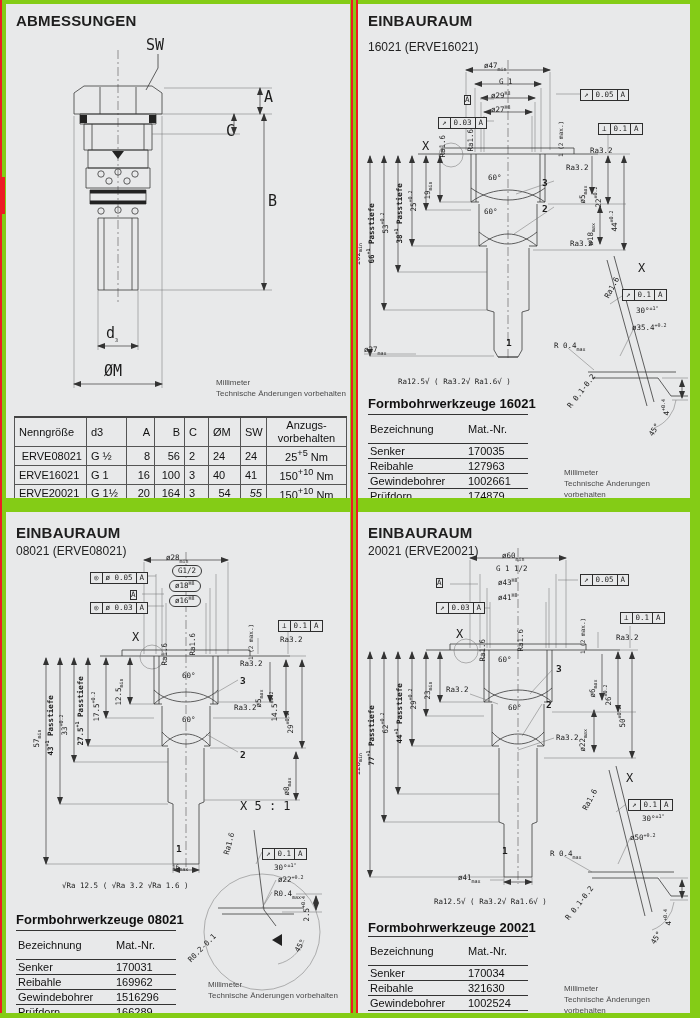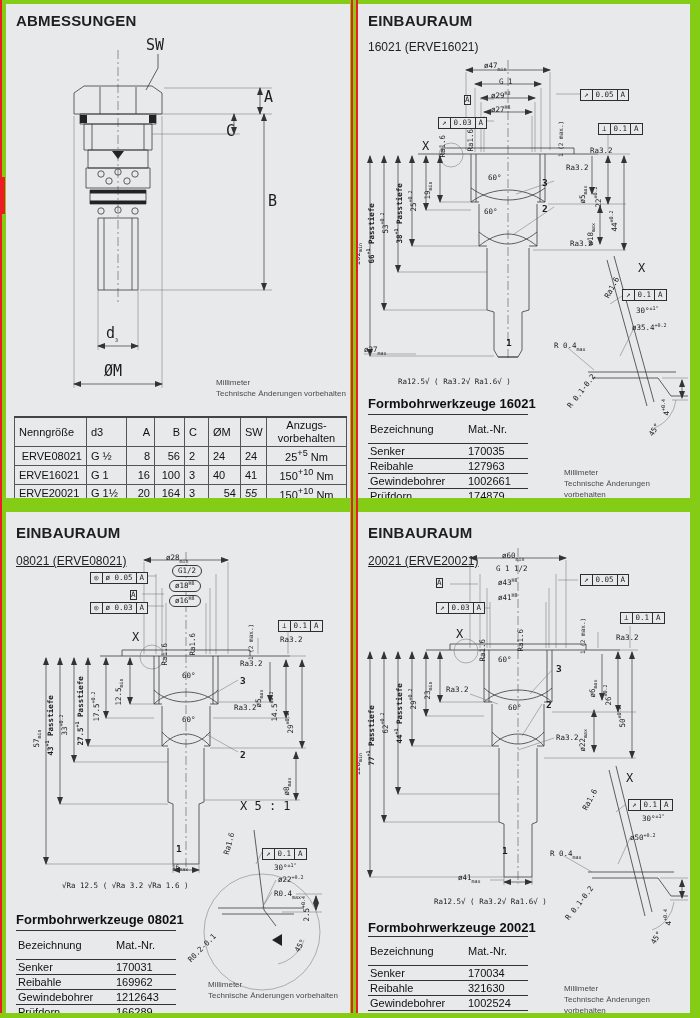--- a/index.html
+++ b/index.html
@@ -8,21 +8,21 @@
   .redline{position:absolute;top:0;height:1013px;width:1.5px;background:#ed1c24;}
   .redtab{position:absolute;left:0;top:177px;width:5px;height:37px;background:#ed1c24;}
   .panel{position:absolute;background:#e8e9ea;overflow:hidden;}
   #p-tl{left:6px;top:4px;width:344px;height:494px;}
   #p-tr{left:358px;top:4px;width:332px;height:494px;}
   #p-bl{left:6px;top:512px;width:344px;height:501px;}
   #p-br{left:358px;top:512px;width:332px;height:501px;}
   .panel-title{position:absolute;left:10px;top:8px;margin:0;font-size:15px;font-weight:700;
                color:#1e1e1e;letter-spacing:.2px;}
   .panel-sub{position:absolute;left:10px;top:36px;font-size:12px;color:#222;}
-  .lo .panel-title{top:12px;} .lo .panel-sub{top:42px;text-decoration:underline;}
+  .lo .panel-title{top:12px;} .lo .panel-sub{top:32px;}
   .draw{position:absolute;inset:0;}
   .draw svg{position:absolute;left:0;top:0;}
   .lab{position:absolute;font:7.5px "DejaVu Sans Mono",monospace;color:#1c1c1c;
        white-space:nowrap;line-height:1;}
   .lab sup,.lab sub{font-size:5px;line-height:0;}
   .lab.tiny{font-size:6px;}
   .lab.bold{font-size:9.5px;font-weight:700;}
   .lab.xl{font-size:12px;}
   .lab.big{font-size:15px;}
   .lab.pass{font-weight:600;}
@@ -148,22 +148,22 @@
             <td style="text-align: left;">40</td>
             <td style="text-align: left;">41</td>
             <td style="text-align: center;">150<sup>+10</sup> Nm</td>
           </tr>
           <tr>
             <td style="text-align: left;">ERVE20021</td>
             <td style="text-align: left;">G 1½</td>
             <td style="text-align: right;">20</td>
             <td style="text-align: right;">164</td>
             <td style="text-align: left;">3</td>
-            <td style="text-align: right;">54</td>
-            <td style="text-align: left; font-style: italic;">55</td>
+            <td style="text-align: center;">54</td>
+            <td style="text-align: right; font-style: italic;">55</td>
             <td style="text-align: center;">150<sup>+10</sup> Nm</td>
           </tr>
         </tbody>
       </table>
   </div>
 
   <div class="panel" id="p-tr">
     <h2 class="panel-title">EINBAURAUM</h2>
     <div class="panel-sub">16021 (ERVE16021)</div>
     <div class="draw">
@@ -405,21 +405,21 @@
           <tr>
             <td>Senker</td>
             <td>170031</td>
           </tr>
           <tr>
             <td>Reibahle</td>
             <td>169962</td>
           </tr>
           <tr>
             <td>Gewindebohrer</td>
-            <td>1212643</td>
+            <td>1516296</td>
           </tr>
           <tr>
             <td>Prüfdorn</td>
             <td>166289</td>
           </tr>
         </tbody>
       </table>
     <div class="note" style="left:202px;top:468px">
       <div>Millimeter</div>
       <div>Technische Änderungen vorbehalten</div>

